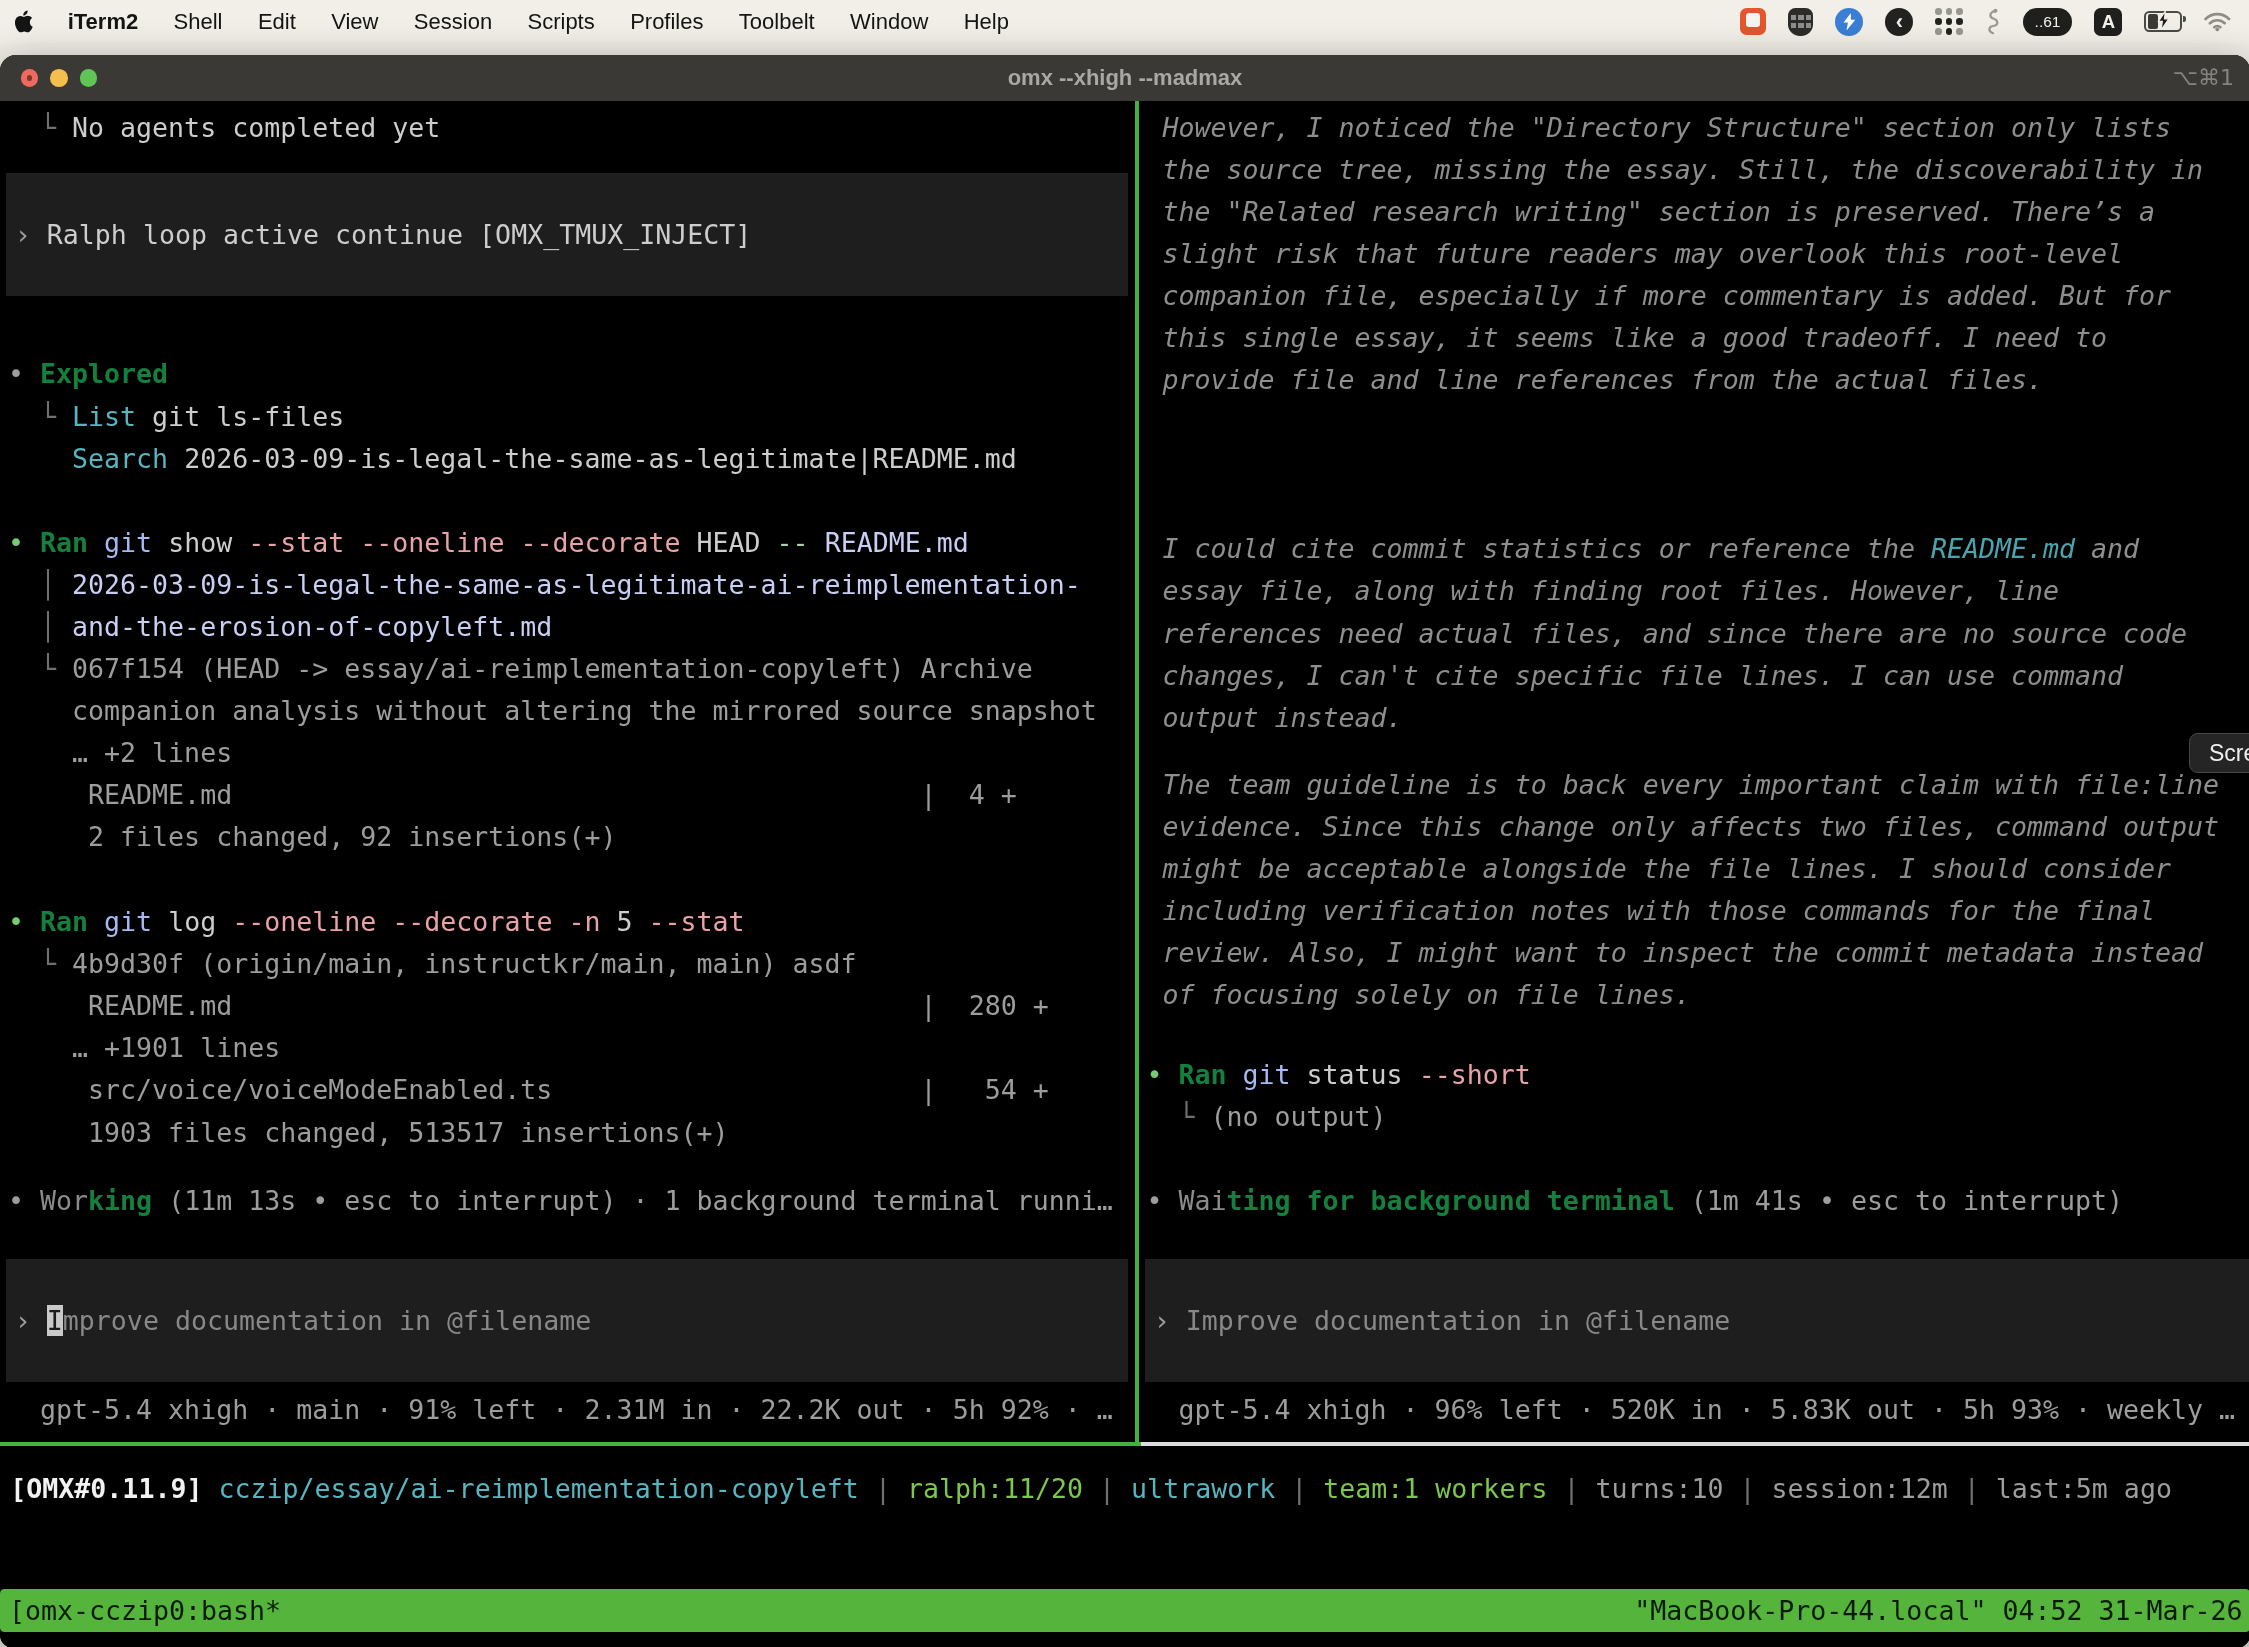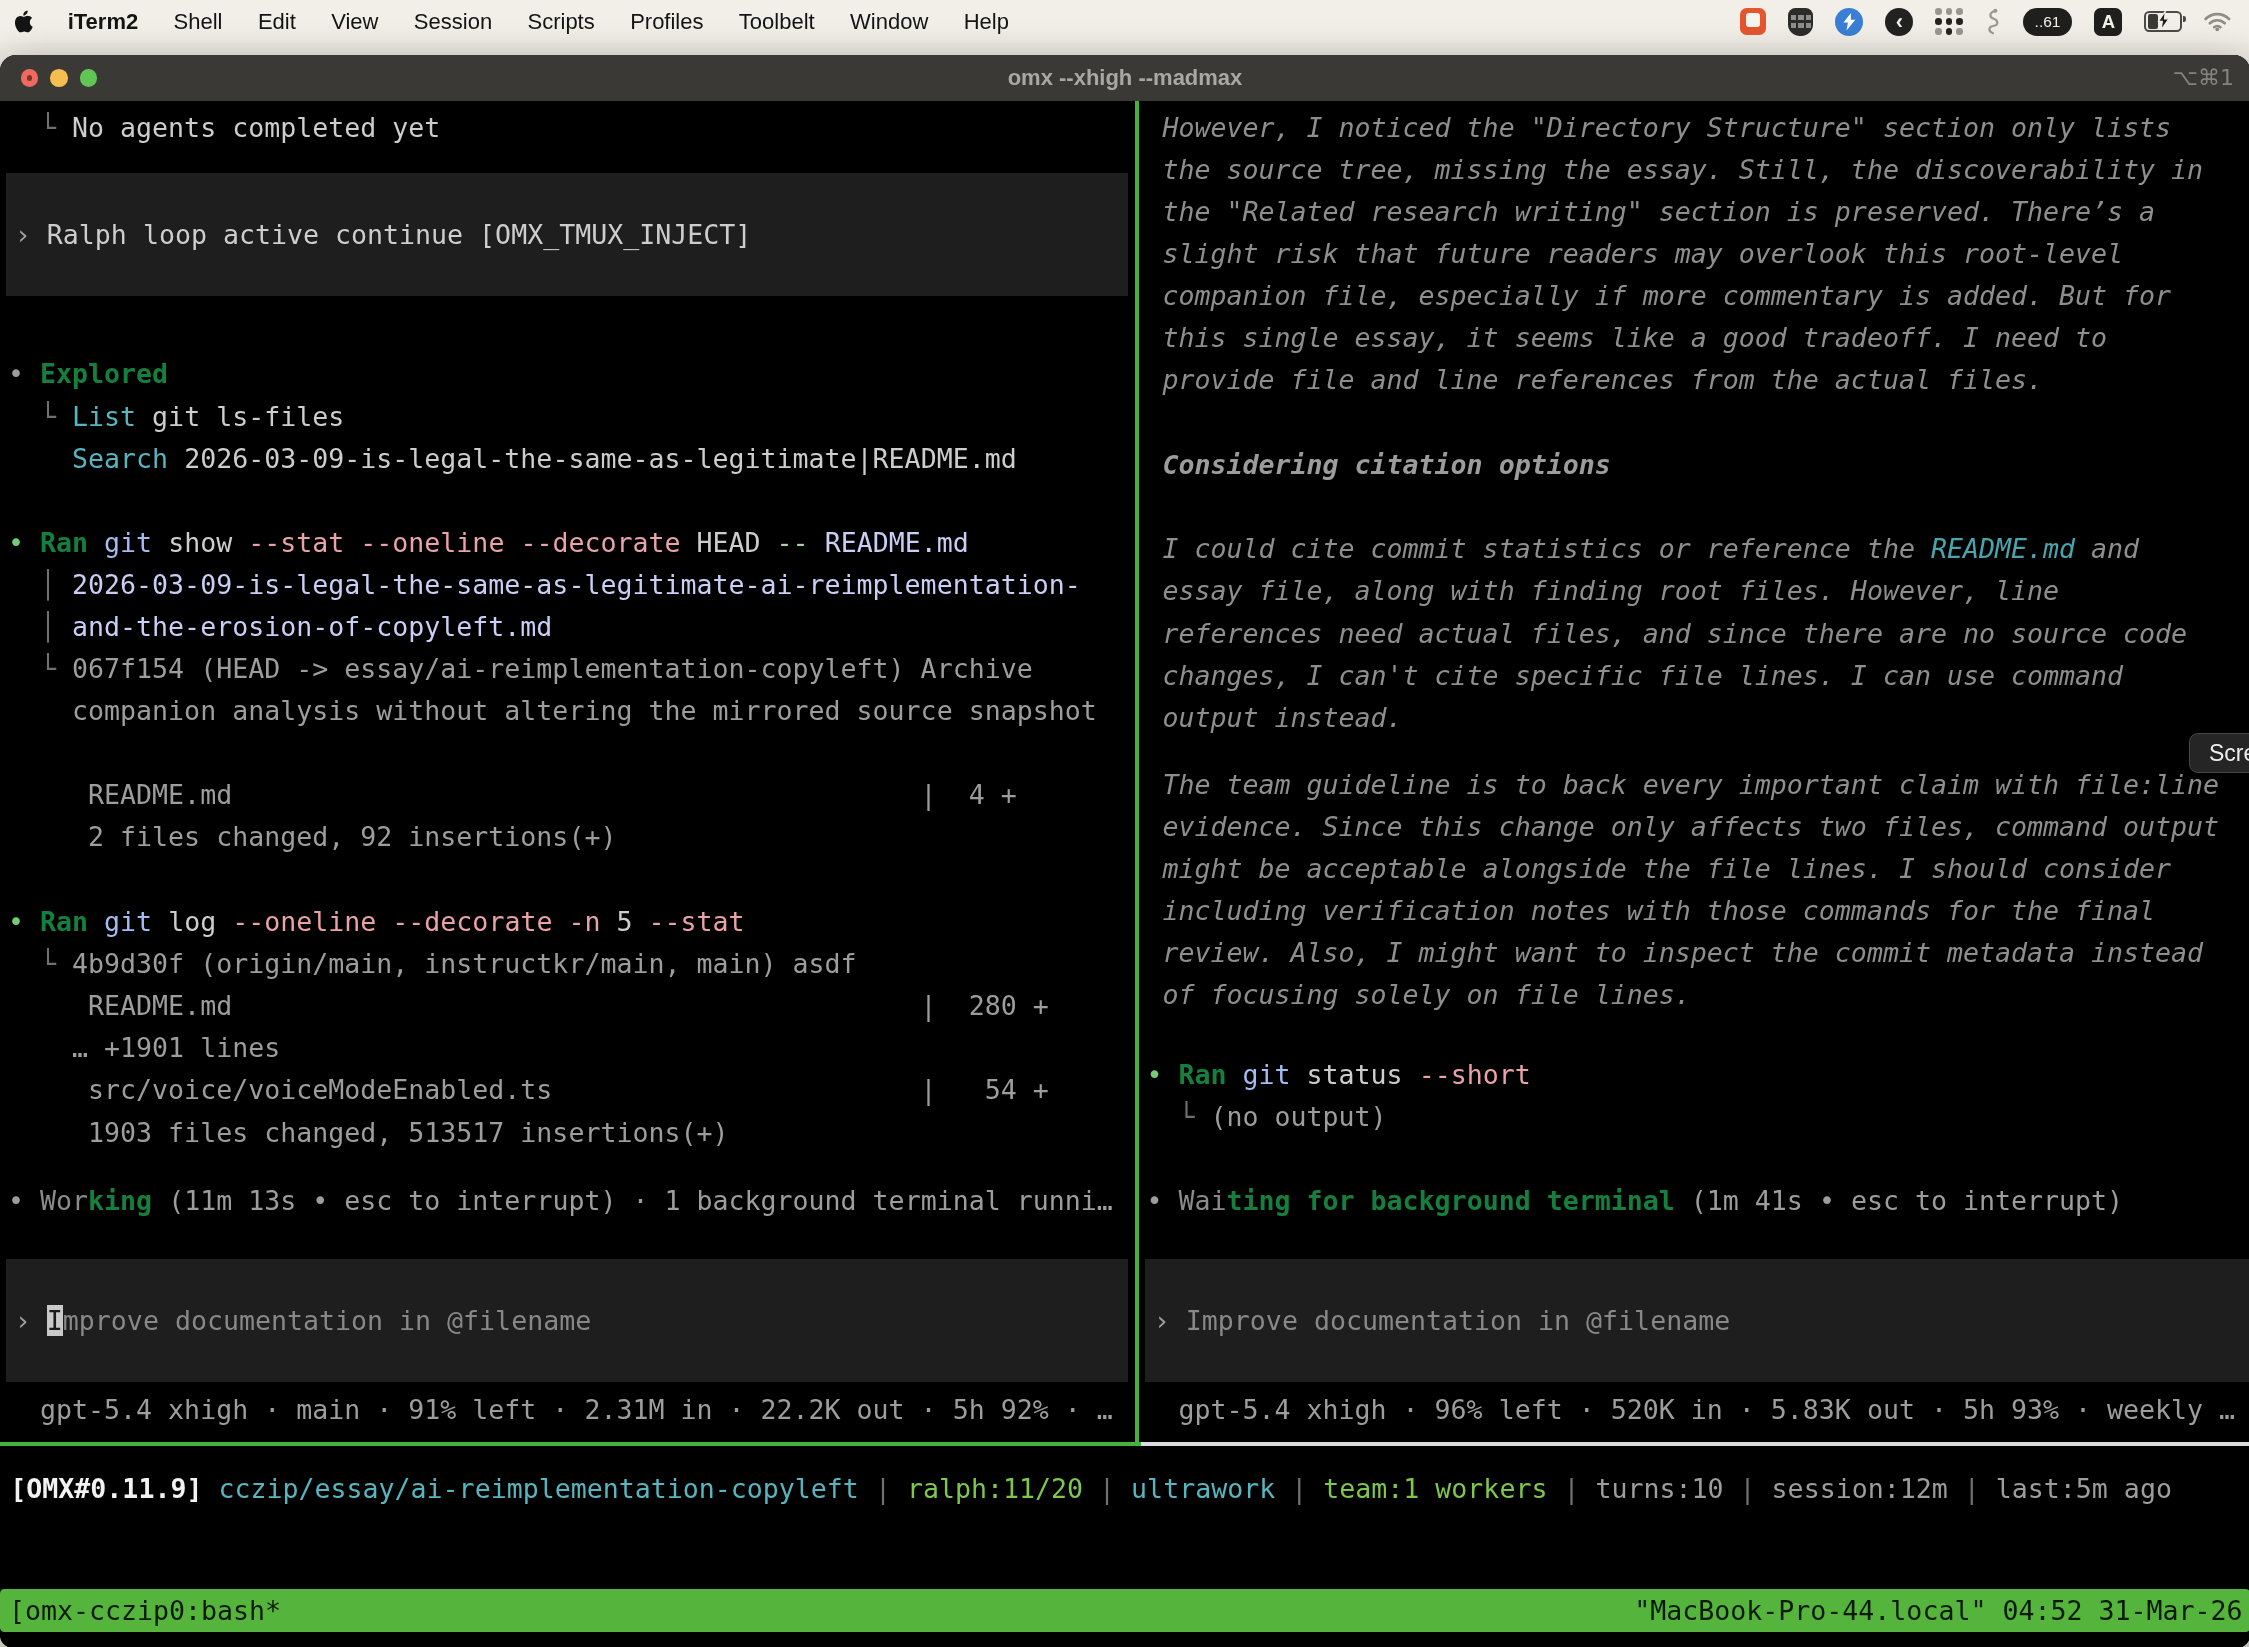--- a/index.html
+++ b/index.html
@@ -185,20 +185,21 @@
           <div class="iline"><span class="c-g">› </span><span class="c-w">Ralph loop active continue [OMX_TMUX_INJECT]</span></div>
         </div>
         <div class="tline" style="top: 252px;"><span class="c-g">• </span><span class="c-b">Explored</span></div>
         <div class="tline" style="top: 295px;"><span class="c-dim">  └ </span><span class="c-t">List</span><span class="c-w"> git ls-files</span></div>
         <div class="tline" style="top: 337px;"><span class="c-g">    </span><span class="c-t">Search</span><span class="c-w"> 2026-03-09-is-legal-the-same-as-legitimate|README.md</span></div>
         <div class="tline" style="top: 421px;"><span class="c-gn">• </span><span class="c-b">Ran</span><span class="c-w"> </span><span class="c-bl">git</span><span class="c-w"> show </span><span class="c-pk">--stat --oneline --decorate</span><span class="c-w"> HEAD </span><span class="c-pg">--</span><span class="c-w"> </span><span class="c-lv">README.md</span></div>
         <div class="tline" style="top: 463px;"><span class="c-dim">  │ </span><span class="c-lv">2026-03-09-is-legal-the-same-as-legitimate-ai-reimplementation-</span></div>
         <div class="tline" style="top: 505px;"><span class="c-dim">  │ </span><span class="c-lv">and-the-erosion-of-copyleft.md</span></div>
         <div class="tline" style="top: 547px;"><span class="c-dim">  └ </span><span class="c-g">067f154 (HEAD -&gt; essay/ai-reimplementation-copyleft) Archive</span></div>
         <div class="tline" style="top: 589px;"><span class="c-g">    companion analysis without altering the mirrored source snapshot</span></div>
+        <div class="tline" style="top: 631px;"><span class="c-g">    … +2 lines</span></div>
         <div class="tline" style="top: 673px;"><span class="c-g">     README.md                                           |  4 +</span></div>
         <div class="tline" style="top: 715px;"><span class="c-g">     2 files changed, 92 insertions(+)</span></div>
         <div class="tline" style="top: 800px;"><span class="c-gn">• </span><span class="c-b">Ran</span><span class="c-w"> </span><span class="c-bl">git</span><span class="c-w"> log </span><span class="c-pk">--oneline --decorate</span><span class="c-w"> </span><span class="c-pk">-n</span><span class="c-w"> 5 </span><span class="c-pk">--stat</span></div>
         <div class="tline" style="top: 842px;"><span class="c-dim">  └ </span><span class="c-g">4b9d30f (origin/main, instructkr/main, main) asdf</span></div>
         <div class="tline" style="top: 884px;"><span class="c-g">     README.md                                           |  280 +</span></div>
         <div class="tline" style="top: 926px;"><span class="c-g">    … +1901 lines</span></div>
         <div class="tline" style="top: 968px;"><span class="c-g">     src/voice/voiceModeEnabled.ts                       |   54 +</span></div>
         <div class="tline" style="top: 1011px;"><span class="c-g">     1903 files changed, 513517 insertions(+)</span></div>
         <div class="tline" style="top: 1079px;"><span class="c-g">• </span><span class="c-shim">Wor</span><span class="c-b">king</span><span class="c-g"> (11m 13s • esc to interrupt) · 1 background terminal runni…</span></div>
         <div class="inputbox" style="top: 1158px; height: 123px;">
@@ -208,21 +209,20 @@
       </div>
     <div id="pane-divider"></div>
     <div class="pane" id="pane-right">
         <div class="tline" style="top: 5.9px;"><span class="c-it"> However, I noticed the "Directory Structure" section only lists</span></div>
         <div class="tline" style="top: 48px;"><span class="c-it"> the source tree, missing the essay. Still, the discoverability in</span></div>
         <div class="tline" style="top: 90px;"><span class="c-it"> the "Related research writing" section is preserved. There’s a</span></div>
         <div class="tline" style="top: 132px;"><span class="c-it"> slight risk that future readers may overlook this root-level</span></div>
         <div class="tline" style="top: 174px;"><span class="c-it"> companion file, especially if more commentary is added. But for</span></div>
         <div class="tline" style="top: 216px;"><span class="c-it"> this single essay, it seems like a good tradeoff. I need to</span></div>
         <div class="tline" style="top: 258px;"><span class="c-it"> provide file and line references from the actual files.</span></div>
-        <div class="tline" style="top: 343px;"><span class="c-bi"> Considering citation options</span></div>
         <div class="tline" style="top: 427px;"><span class="c-it"> I could cite commit statistics or reference the </span><span class="c-ti">README.md</span><span class="c-it"> and</span></div>
         <div class="tline" style="top: 469px;"><span class="c-it"> essay file, along with finding root files. However, line</span></div>
         <div class="tline" style="top: 512px;"><span class="c-it"> references need actual files, and since there are no source code</span></div>
         <div class="tline" style="top: 554px;"><span class="c-it"> changes, I can't cite specific file lines. I can use command</span></div>
         <div class="tline" style="top: 596px;"><span class="c-it"> output instead.</span></div>
         <div class="tline" style="top: 663px;"><span class="c-it"> The team guideline is to back every important claim with file:line</span></div>
         <div class="tline" style="top: 705px;"><span class="c-it"> evidence. Since this change only affects two files, command output</span></div>
         <div class="tline" style="top: 747px;"><span class="c-it"> might be acceptable alongside the file lines. I should consider</span></div>
         <div class="tline" style="top: 789px;"><span class="c-it"> including verification notes with those commands for the final</span></div>
         <div class="tline" style="top: 831px;"><span class="c-it"> review. Also, I might want to inspect the commit metadata instead</span></div>

